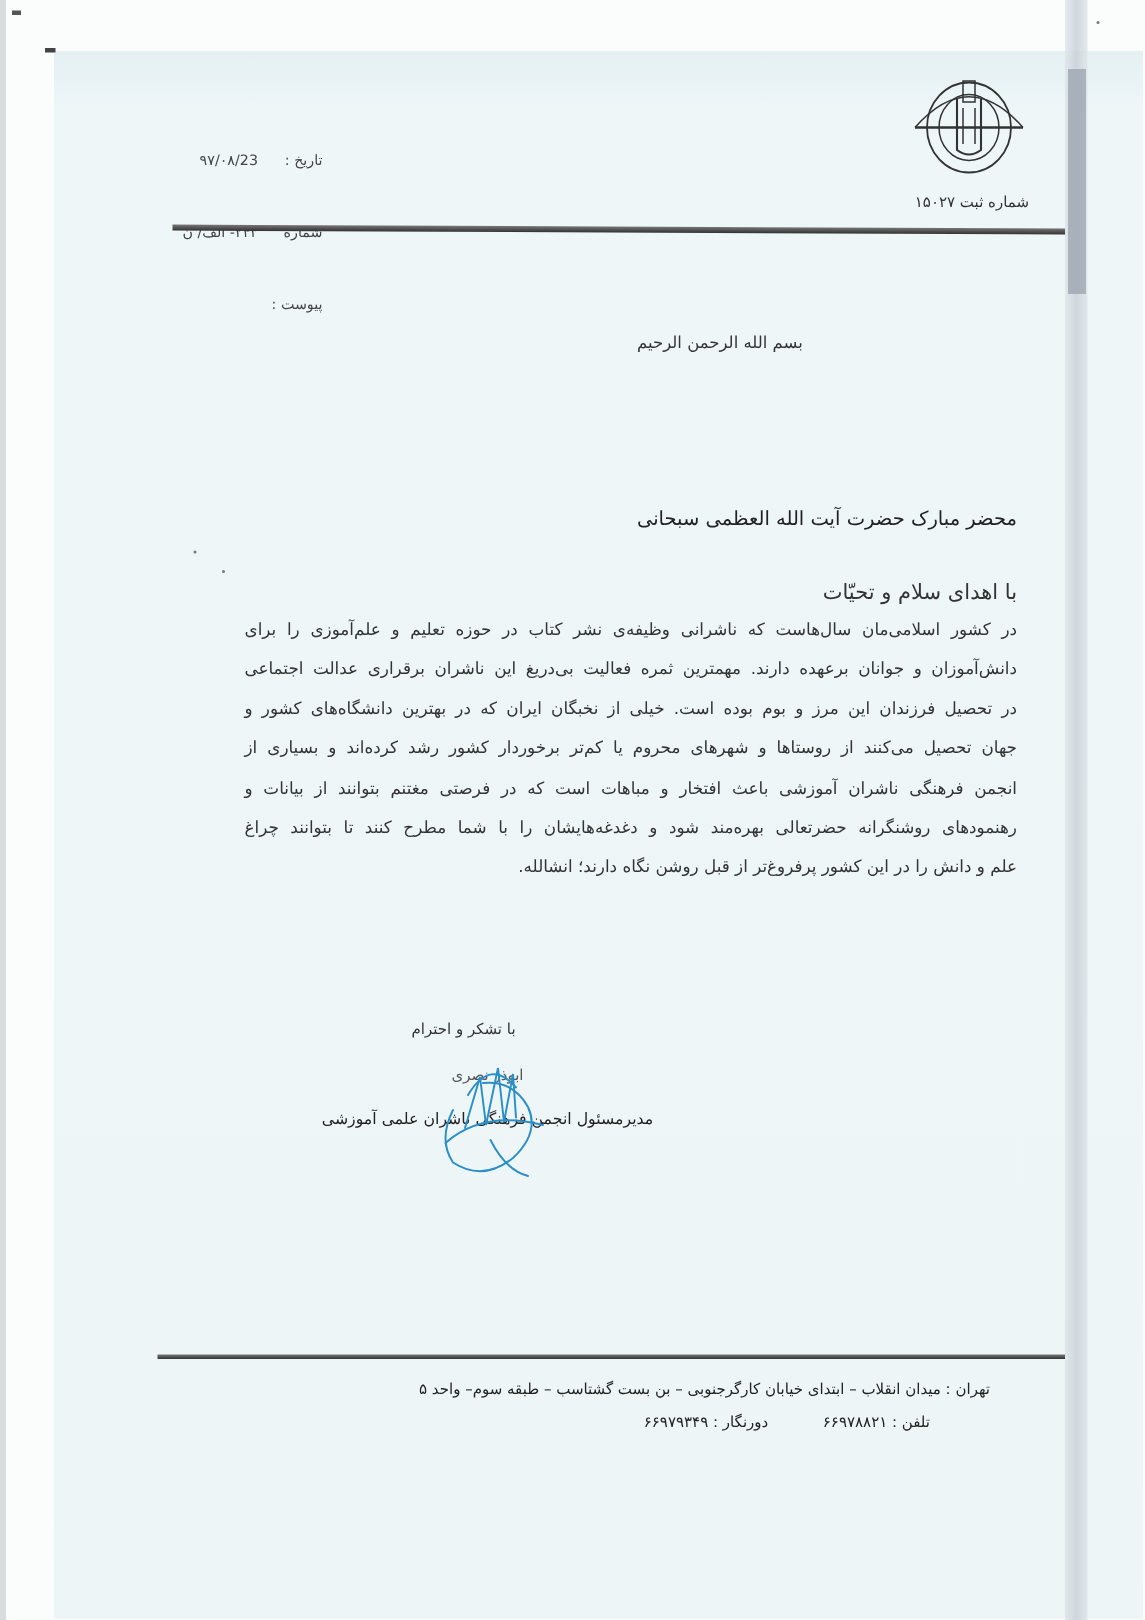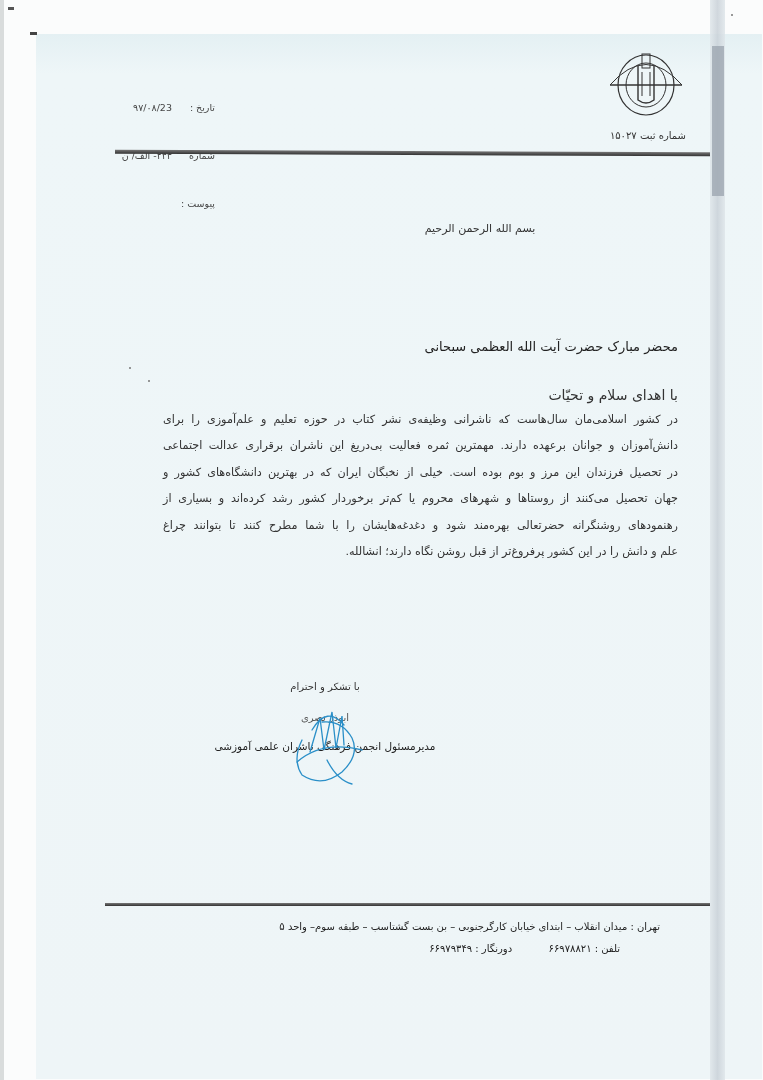--- a/index.html
+++ b/index.html
@@ -29,21 +29,21 @@
   .meta { position:absolute; left:105px; top:68px; width:110px; direction:rtl; font-size:9.5px; color:#444; line-height:17px; }
   .meta .row span { display:inline-block; }
   .meta .lbl { width:40px;margin-top:31px; }
   .header-rule { position:absolute; left:115px; top:151px; width:595px; height:4px; background:linear-gradient(180deg,#777,#333); transform:rotate(0.25deg); }
   .basmala { position:absolute; left:380px; top:222px; width:200px; text-align:center; direction:rtl; font-size:11px; color:#333; }
   .salutation-addr { position:absolute; left:350px; top:339px; width:328px; text-align:right; direction:rtl; font-size:13px; color:#222; }
   .greeting { position:absolute; left:450px; top:387px; width:228px; direction:rtl; font-size:14px; color:#333; }
   .body-text { position:absolute; left:163px; top:407px; width:515px; direction:rtl; text-align:justify; text-align-last:right; font-size:11.2px; line-height:26.4px; color:#333; }
   .body-text .line { display:block; text-align:justify; text-align-last:justify; white-space:nowrap; }
   .body-text .line.last { text-align-last:right; }
-  .closing { position:absolute; left:250px; top:681px; width:150px; text-align:center; direction:rtl; font-size:10px; color:#333; }
+  .closing { position:absolute; left:234px; top:681px; width:150px; text-align:center; direction:rtl; font-size:10px; color:#333; }
   .signer-name { position:absolute; left:270px; top:712px; width:110px; text-align:center; direction:rtl; font-size:10px; color:#555; }
   .signer-title { position:absolute; left:210px; top:740px; width:230px; text-align:center; direction:rtl; font-size:10.5px; color:#222; }
   .signature { position:absolute; left:282px; top:700px; width:95px; height:85px; }
   .footer-rule { position:absolute; left:105px; top:903px; width:605px; height:3px; background:linear-gradient(180deg,#777,#333); }
   .footer-address { position:absolute; left:220px; top:921px; width:440px; text-align:right; direction:rtl; font-size:10px; color:#222; }
   .footer-phones { position:absolute; left:320px; top:943px; width:300px; direction:rtl; font-size:10px; color:#222; }
   .footer-phones span { display:inline-block; }
   .gap { width:30px; }
   .speck { position:absolute; width:2px; height:2px; background:#777; border-radius:1px; }
 </style>
@@ -90,20 +90,21 @@
 
 <div class="basmala">بسم الله الرحمن الرحیم</div>
 <div class="salutation-addr">محضر مبارک حضرت آیت الله العظمی سبحانی</div>
 <div class="greeting">با اهدای سلام و تحیّات</div>
 
 <div class="body-text">
   <span class="line">در کشور اسلامی‌مان سال‌هاست که ناشرانی وظیفه‌ی نشر کتاب در حوزه‌ تعلیم و علم‌آموزی را برای</span>
   <span class="line">دانش‌آموزان و جوانان برعهده دارند. مهمترین ثمره فعالیت بی‌دریغ این ناشران برقراری عدالت اجتماعی</span>
   <span class="line">در تحصیل فرزندان این مرز و بوم بوده است. خیلی از نخبگان ایران که در بهترین دانشگاه‌های کشور و</span>
   <span class="line">جهان تحصیل می‌کنند از روستاها و شهرهای محروم یا کم‌تر برخوردار کشور رشد کرده‌اند و بسیاری از</span>
+  <span class="line">انجمن فرهنگی ناشران آموزشی باعث افتخار و مباهات است که در فرصتی مغتنم بتوانند از بیانات و</span>
   <span class="line">رهنمودهای روشنگرانه حضرتعالی بهره‌مند شود و دغدغه‌هایشان را با شما مطرح کنند تا بتوانند چراغ</span>
   <span class="line last">علم و دانش را در این کشور پرفروغ‌تر از قبل روشن نگاه دارند؛ انشالله.</span>
 </div>
 
 <div class="closing">با تشکر و احترام</div>
 <div class="signer-name">ابوذر نصری</div>
 <div class="signer-title">مدیرمسئول انجمن فرهنگی ناشران علمی آموزشی</div>
 
 <svg class="signature" viewBox="0 0 95 85">
   <g fill="none" stroke="#2a8fc8" stroke-width="1.3" stroke-linecap="round">

